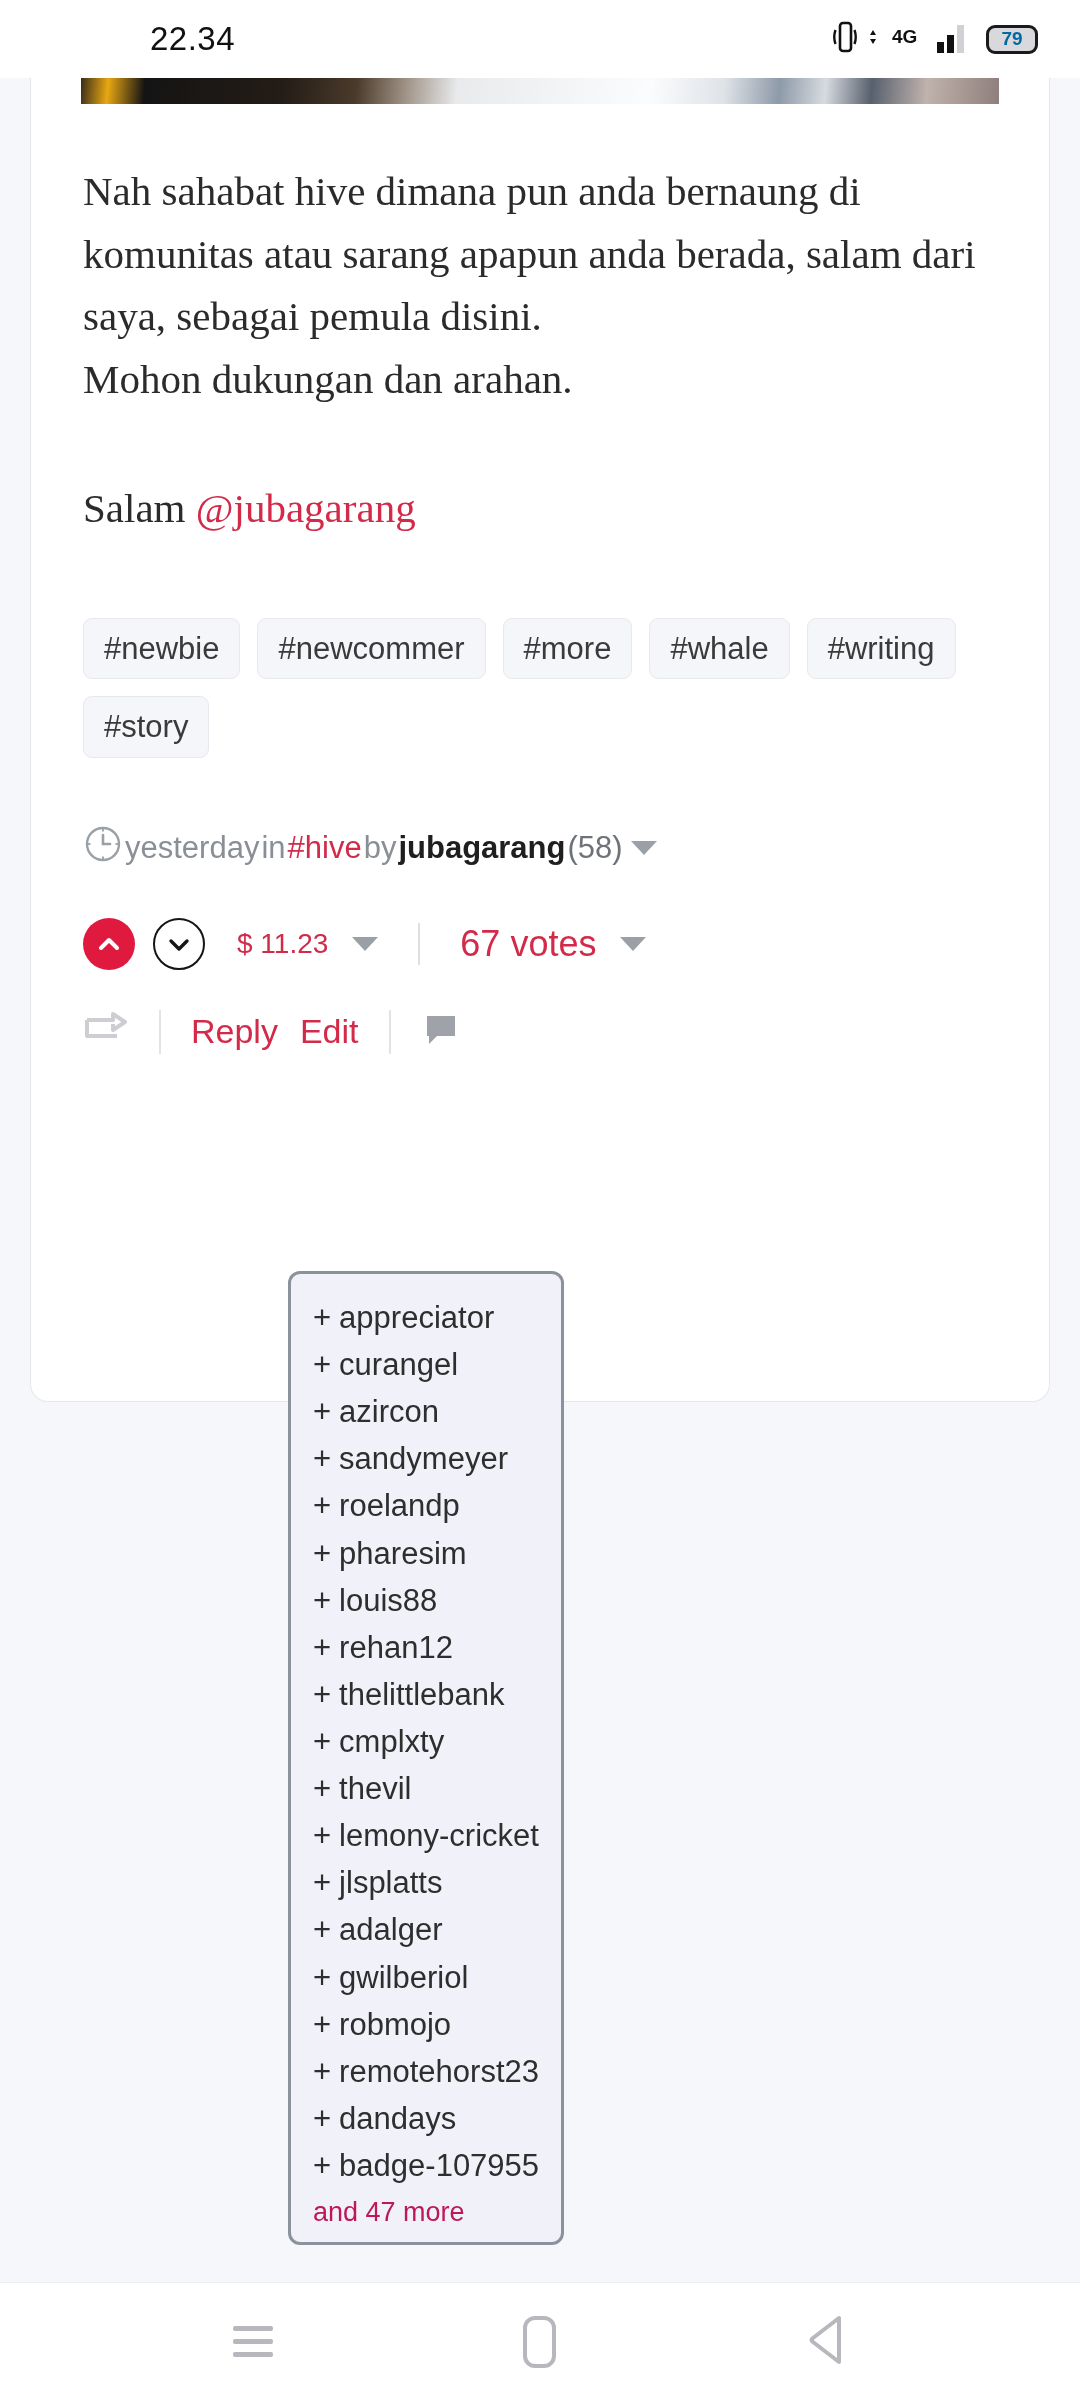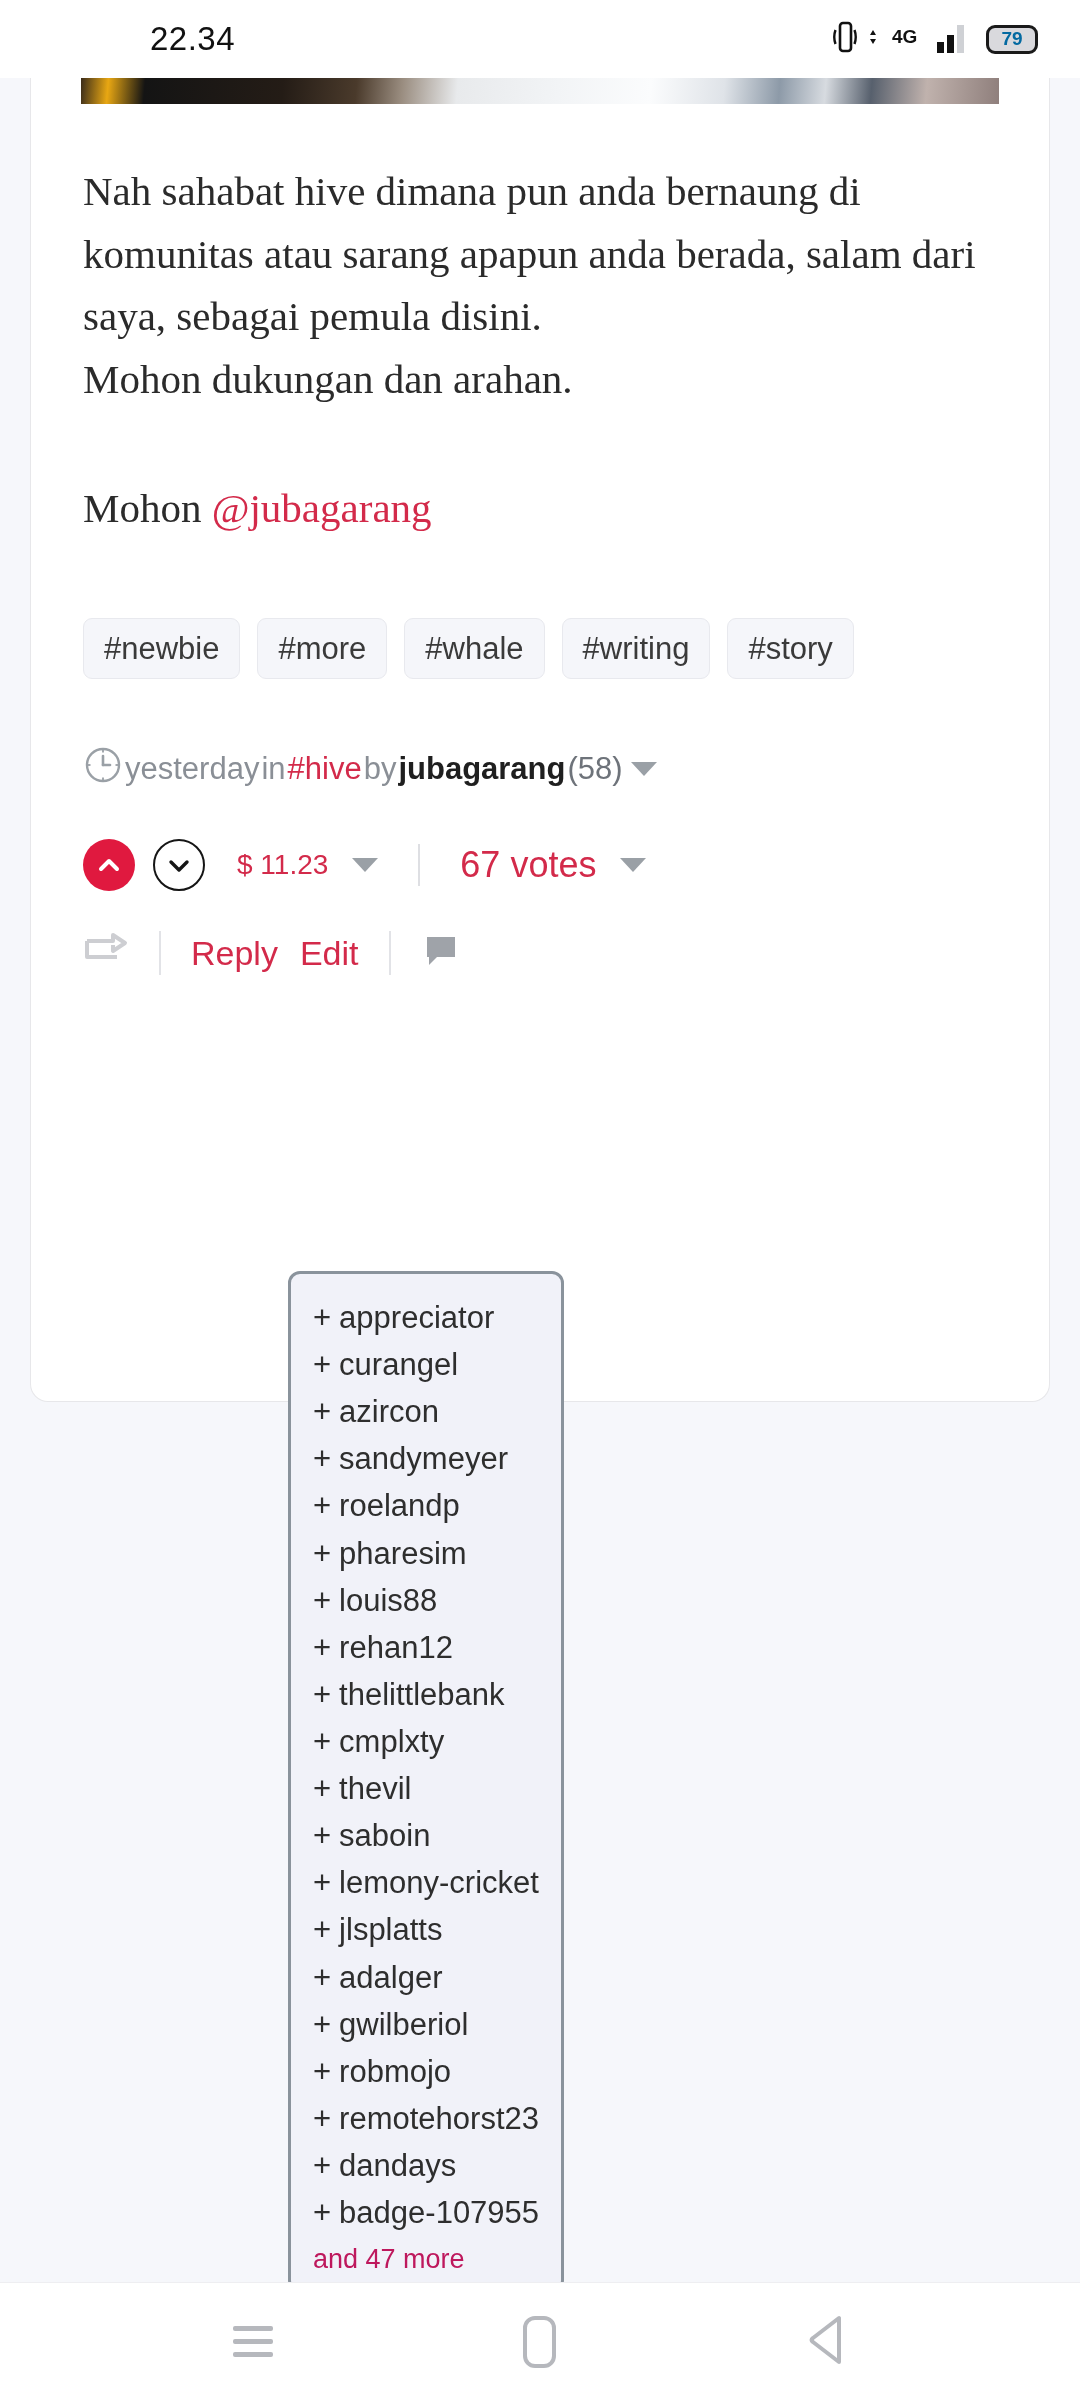--- a/index.html
+++ b/index.html
@@ -315,25 +315,26 @@
   <div class="content">
 
     <div class="post-card">
 
       <div class="photo-strip"></div>
 
       <div class="post-body">
         <p>Nah sahabat hive dimana pun anda bernaung di komunitas atau sarang apapun anda berada, salam dari saya, sebagai pemula disini.</p>
         <p>Mohon dukungan dan arahan.</p>
         <div class="spacer"></div>
-        <p><span>Mohon </span><span class="mention">@jubagarang</span></p>
+        <p><span>Salam </span><span class="mention">@jubagarang</span></p>
       </div>
 
       <div class="tags">
         <span class="tag">#newbie</span>
+        <span class="tag">#newcommer</span>
         <span class="tag">#more</span>
         <span class="tag">#whale</span>
         <span class="tag">#writing</span>
         <span class="tag">#story</span>
       </div>
 
       <div class="meta">
         <span>
           <svg width="40" height="40" viewBox="0 0 40 40">
             <circle cx="20" cy="20" r="16" fill="none" stroke="#9aa0a6" stroke-width="2.4"></circle>
@@ -397,21 +398,20 @@
       <div class="voter"><span class="plus">+</span><span>curangel</span></div>
       <div class="voter"><span class="plus">+</span><span>azircon</span></div>
       <div class="voter"><span class="plus">+</span><span>sandymeyer</span></div>
       <div class="voter"><span class="plus">+</span><span>roelandp</span></div>
       <div class="voter"><span class="plus">+</span><span>pharesim</span></div>
       <div class="voter"><span class="plus">+</span><span>louis88</span></div>
       <div class="voter"><span class="plus">+</span><span>rehan12</span></div>
       <div class="voter"><span class="plus">+</span><span>thelittlebank</span></div>
       <div class="voter"><span class="plus">+</span><span>cmplxty</span></div>
       <div class="voter"><span class="plus">+</span><span>thevil</span></div>
-      <div class="voter"><span class="plus">+</span><span>saboin</span></div>
       <div class="voter"><span class="plus">+</span><span>lemony-cricket</span></div>
       <div class="voter"><span class="plus">+</span><span>jlsplatts</span></div>
       <div class="voter"><span class="plus">+</span><span>adalger</span></div>
       <div class="voter"><span class="plus">+</span><span>gwilberiol</span></div>
       <div class="voter"><span class="plus">+</span><span>robmojo</span></div>
       <div class="voter"><span class="plus">+</span><span>remotehorst23</span></div>
       <div class="voter"><span class="plus">+</span><span>dandays</span></div>
       <div class="voter"><span class="plus">+</span><span>badge-107955</span></div>
       <div class="voters-more">and 47 more</div>
     </div>

